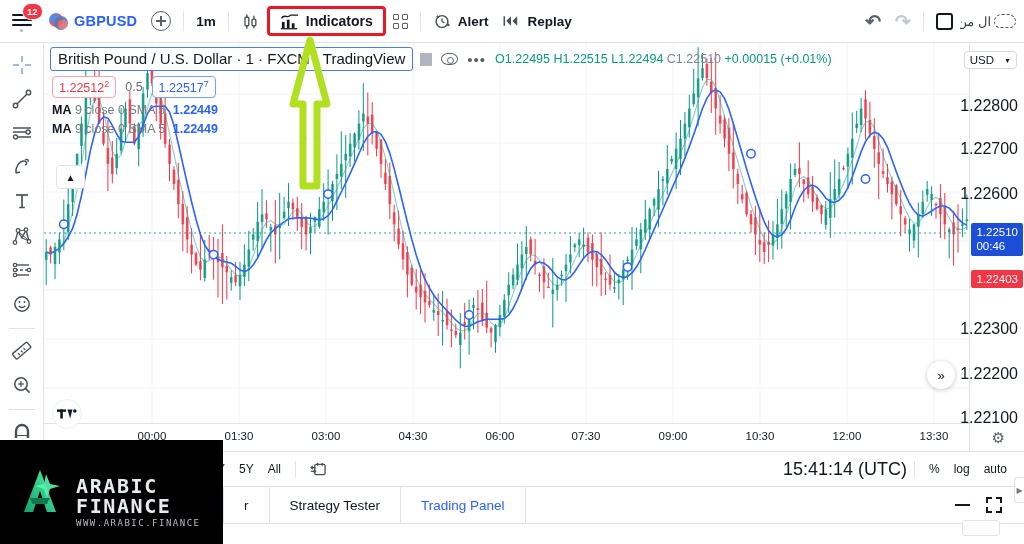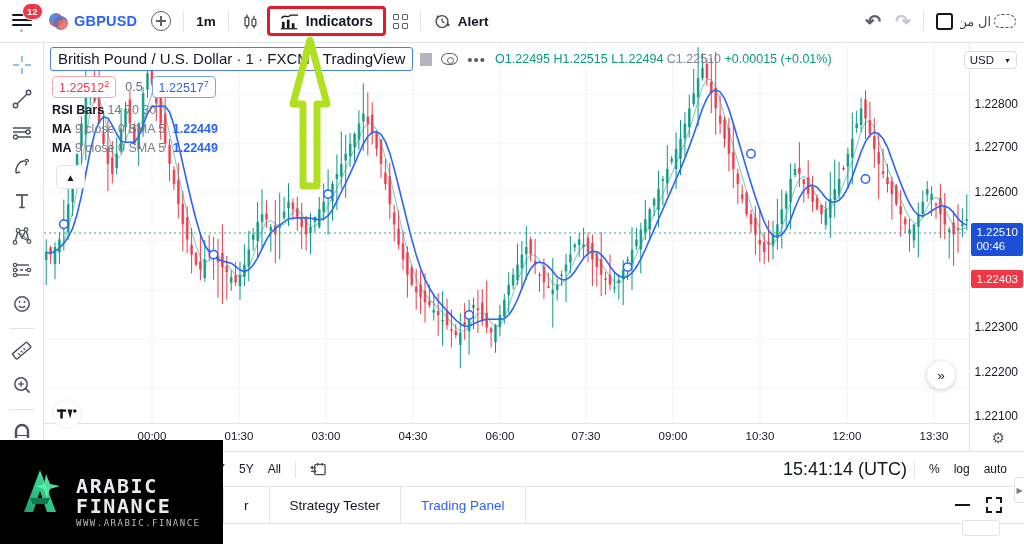--- a/index.html
+++ b/index.html
@@ -70,21 +70,21 @@
     display:flex; flex-direction:column; align-items:center; padding-top:6px;
   }
   .lt-btn { width:34px; height:34px; display:flex; align-items:center; justify-content:center;
     border-radius:5px; cursor:pointer; margin-bottom:3px; }
   .lt-div { width:26px; height:1px; background:#e0e3eb; margin:5px 0 7px; }
 
   
   .chart-pane { position:absolute; left:44px; top:43px; width:925px; height:408px; background:#fff; overflow:hidden; }
   .px-scale { position:absolute; left:969px; top:43px; width:55px; height:408px;
      background:#fff; border-left:1px solid #e0e3eb; }
-  .px-label { position:absolute; right:6px; font-size:12px; color:#131722; white-space:nowrap; }
+  .px-label { position:absolute; right:6px; font-size:16px; color:#131722; white-space:nowrap; }
   .px-tag { position:absolute; right:1px; border-radius:2px; color:#fff; font-size:11.5px;
      padding:2px 5px; line-height:1.25; white-space:nowrap; text-align:left; }
   .px-tag.cur { background:#1d4ed8; }
   .px-tag.low { background:#f23645; }
   .usd-btn {
     position:absolute; right:7px; top:8px; font-size:11.5px; color:#131722;
     border:1px solid #d6dae3; border-radius:4px; padding:2px 5px; background:#fff;
     display:flex; align-items:center; gap:10px; cursor:pointer;
   }
   .gear-bottom { position:absolute; right:19px; bottom:4px; font-size:15px; color:#5d606b; cursor:pointer; }
@@ -256,20 +256,28 @@
         <circle cx="9.5" cy="10" r="6.2" fill="none" stroke="#4b4f5a" stroke-width="1.5"></circle>
         <line x1="9.5" y1="6.8" x2="9.5" y2="10" stroke="#4b4f5a" stroke-width="1.4"></line>
         <line x1="9.5" y1="10" x2="12" y2="11.4" stroke="#4b4f5a" stroke-width="1.4"></line>
         <line x1="4" y1="4" x2="6.2" y2="5.6" stroke="#4b4f5a" stroke-width="1.5"></line>
         <line x1="14.5" y1="13.6" x2="17.5" y2="13.6" stroke="#4b4f5a" stroke-width="1.4"></line>
         <line x1="16" y1="12.1" x2="16" y2="15.1" stroke="#4b4f5a" stroke-width="1.4"></line>
       </svg>
       <span>Alert</span>
     </div>
 
+    <div class="tb-item">
+      <svg width="19" height="16" viewBox="0 0 20 16">
+        <path d="M9.5 3 L4.5 8 L9.5 13 Z" fill="#4b4f5a"></path>
+        <path d="M16 3 L11 8 L16 13 Z" fill="#4b4f5a"></path>
+        <line x1="2.4" y1="3" x2="2.4" y2="13" stroke="#4b4f5a" stroke-width="1.6"></line>
+      </svg>
+      <span>Replay</span>
+    </div>
 
     <div class="spacer-flex"></div>
 
     <div class="tb-item">
       <span class="undo-ico">↶</span>
     </div>
     <div class="tb-item">
       <span class="redo-ico">↷</span>
     </div>
 
@@ -863,24 +871,20 @@
         </div>
       </div>
 
       <div class="badges-row">
         <span class="pbadge red"><span>1.22512</span><sup>2</sup></span>
         <span class="half-lbl">0.5</span>
         <span class="pbadge blue"><span>1.22517</span><sup>7</sup></span>
       </div>
 
       <div class="ind-row">
-        <span class="nm">RSI Bars</span>
-        <span class="pr">14 70 30</span>
-      </div>
-      <div class="ind-row">
         <span class="nm">MA</span>
         <span class="pr">9 close 0 SMA 5</span>
         <span class="val">1.22449</span>
       </div>
       <div class="ind-row">
         <span class="nm">MA</span>
         <span class="pr">9 close 0 SMA 5</span>
         <span class="val">1.22449</span>
       </div>
     </div>

